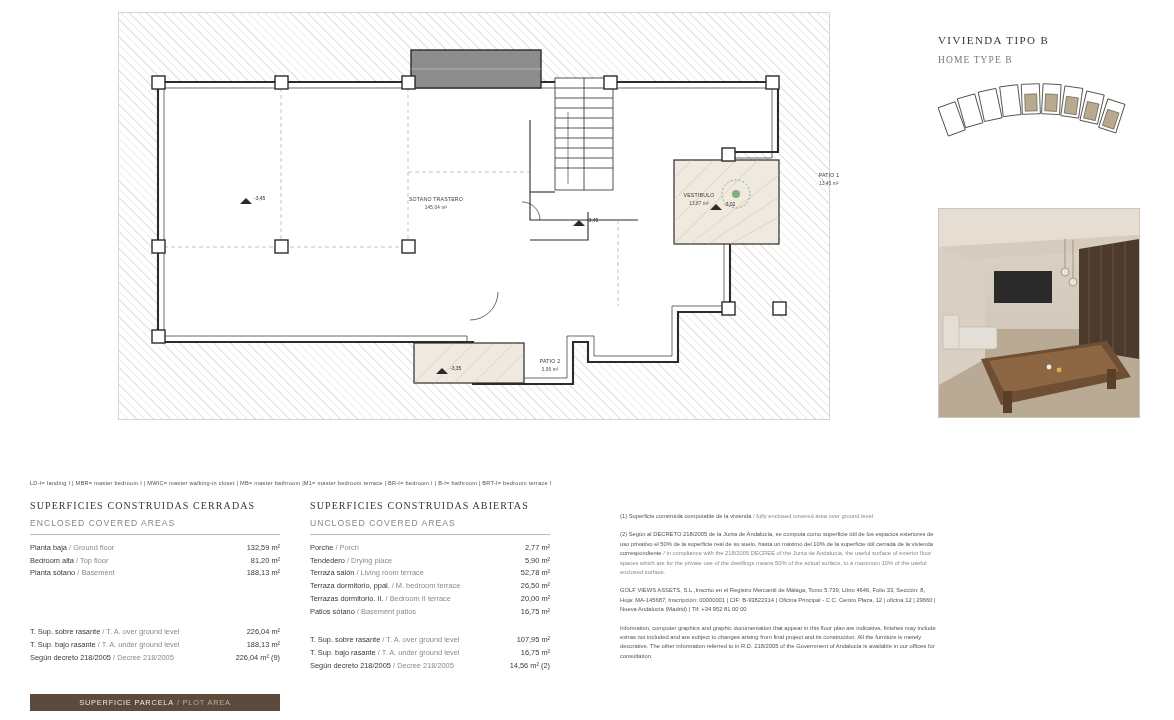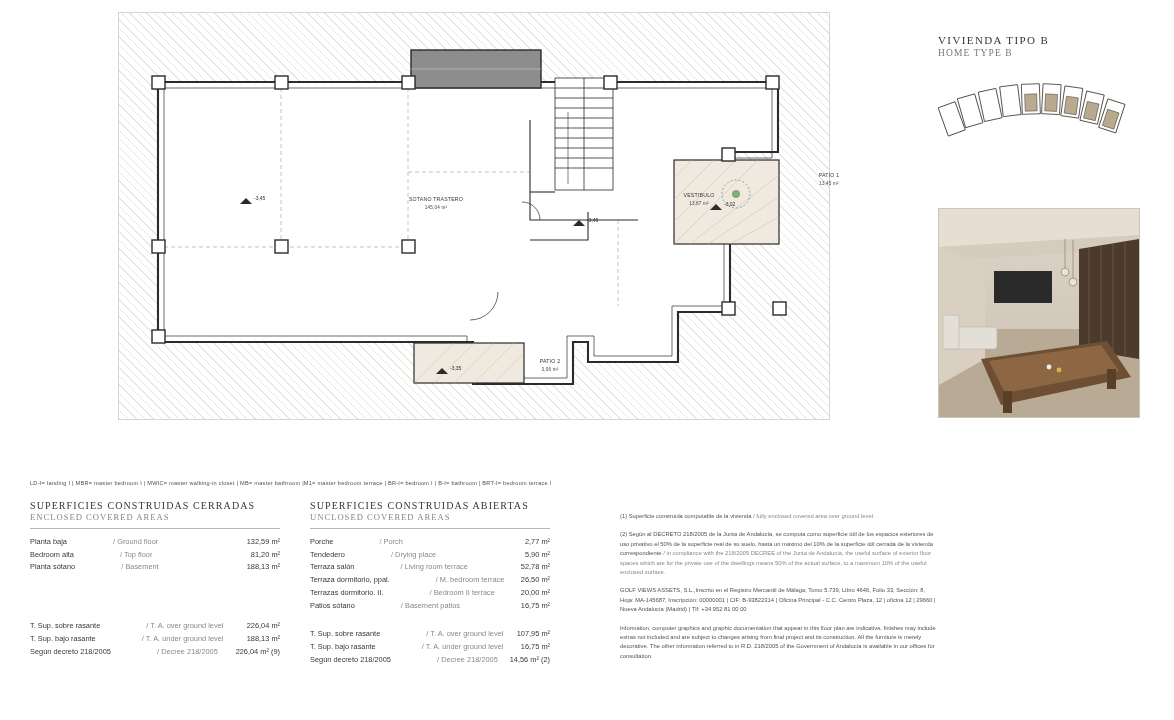--- a/index.html
+++ b/index.html
@@ -30,42 +30,42 @@
   }
   .plan-label b{font-weight:400;}
   .plan-area{font-size:4.6px;color:#4a4640;}
   .lvl{
     position:absolute;font-size:5px;color:#2f2c28;white-space:nowrap;
   }
 
   
   .right-col{position:absolute;left:938px;top:34px;width:202px;}
   .r-title{font-family:"Liberation Serif",serif;font-size:11px;letter-spacing:1.4px;color:#3a352f;}
-  .r-sub{font-family:"Liberation Serif",serif;font-size:9.5px;letter-spacing:1.1px;color:#7d7871;margin-top:2px;}
+  .r-sub{font-family:"Liberation Serif",serif;font-size:9.5px;letter-spacing:1.1px;color:#7d7871;margin-top:9px;}
   .keyplan{position:absolute;left:938px;top:74px;width:200px;height:80px;}
   .photo{
     position:absolute;left:938px;top:208px;width:200px;height:208px;
     background:linear-gradient(#cfc6bb,#b8ada0);
     overflow:hidden;border:1px solid #cdc6bd;
   }
 
   
   .legend{
     position:absolute;left:30px;top:480px;width:1110px;
     font-size:5.6px;letter-spacing:.25px;color:#55504a;white-space:nowrap;
   }
 
   
   .col{position:absolute;font-size:7.5px;color:#3b3732;}
   .col-head{font-family:"Liberation Serif",serif;font-size:10px;letter-spacing:1.1px;color:#3a352f;}
-  .col-head2{font-family:Liberation Serif, serif;font-size:8.6px;letter-spacing:1px;color:#8a857d;margin-top:1px;}
+  .col-head2{font-family:Liberation Sans, sans-serif;font-size:8.6px;letter-spacing:1px;color:#8a857d;margin-top:7px;}
   .rule{height:1px;background:#bdb8b1;margin:6px 0 7px 0;}
   .row{display:flex;justify-content:space-between;line-height:1.72;font-size:7.4px;}
   .row .lbl{color:#3b3732;}
-  .row .lbl em{font-style:normal;color:#8d8880;margin-left:44px;}
+  .row .lbl em{font-style:normal;color:#8d8880;}
   .row .val{color:#3b3732;white-space:nowrap;}
   .spacer{height:20px;}
 
   .colA{left:30px;top:500px;width:250px;}
   .colB{left:310px;top:500px;width:240px;}
 
   
   .notes{position:absolute;left:620px;top:512px;width:320px;font-size:5.8px;line-height:1.62;color:#56514b;}
   .notes p{margin:0 0 9px 0;}
   .notes em{font-style:normal;color:#8d8880;}
@@ -400,14 +400,17 @@
       <em>/ fully enclosed covered area over ground level.</em>
     </p>
     <p>
       <span>(2) Según al DECRETO 218/2005 de la Junta de Andalucía, se computa como superficie útil de los espacios exteriores de uso privativo el 50% de la superficie real de su suelo, hasta un máximo del 10% de la superficie útil cerrada de la vivienda correspondiente</span>
       <em>/ in compliance with the 218/2005 DECREE of the Junta de Andalucía, the useful surface of exterior floor spaces which are for the private use of the dwellings means 50% of the actual surface, to a maximum 10% of the useful enclosed surface.</em>
     </p>
     <p>GOLF VIEWS ASSETS, S.L.,Inscrito en el Registro Mercantil de Málaga, Tomo 5.739, Libro 4646, Folio 33, Sección: 8, Hoja: MA-145687, Inscripción: 00000001 | CIF: B-93822314 | Oficina Principal - C.C. Centro Plaza, 12 | oficina 12 | 29660 | Nueva Andalucía (Madrid) | Tlf: +34 952 81 00 00</p>
     <p>Information, computer graphics and graphic documentation that appear in this floor plan are indicative, finishes may include extras not included and are subject to changes arising from final project and its construction. All the furniture is merely decorative. The other information referred to in R.D. 218/2005 of the Government of Andalucía is available in our offices for consultation.</p>
   </div>
 
+  <div class="bar-left">
+    <span>SUPERFICIE PARCELA</span>&nbsp;<em>/ PLOT AREA</em>
+  </div>
 
 </div>
 
 </body></html>

